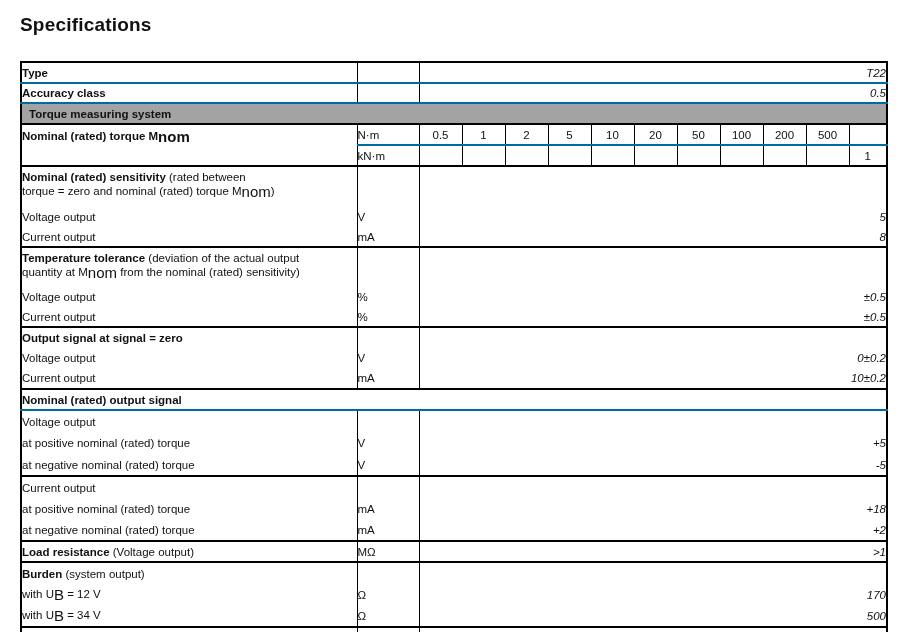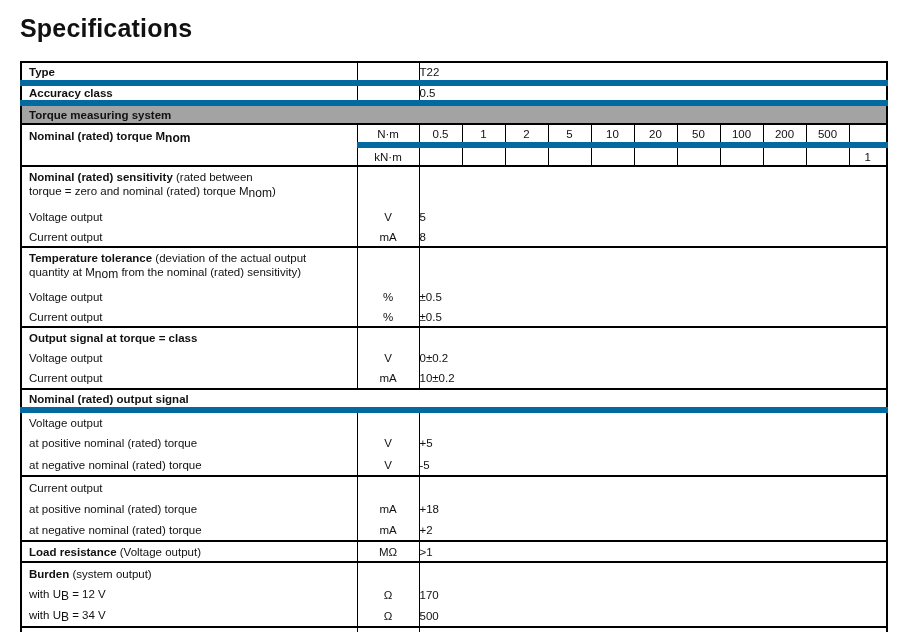--- a/index.html
+++ b/index.html
@@ -1,40 +1,40 @@
 <!DOCTYPE html>
 <html><head>
 <meta charset="utf-8">
 <style>
   html,body{margin:0;padding:0;}
   body{
     width:902px;height:632px;overflow:hidden;background:#ffffff;
     font-family:"Liberation Sans",sans-serif;color:#111111;position:relative;
   }
   .title{
-    position:absolute;top:14px;left:20px;font-size:25px;font-weight:bold;
+    position:absolute;top:14px;left:20px;font-size:19px;font-weight:bold;
     letter-spacing:0.2px;color:#111111;
   }
   table.spec{
     position:absolute;top:61px;left:20px;width:866px;
     border-collapse:collapse;table-layout:fixed;
     border:2px solid #000;
   }
   td{
     font-size:11.5px;line-height:14px;padding:0;vertical-align:middle;
     overflow:hidden;color:#111111;
   }
-  td.lab{padding-left:7px;text-align:left;}
-  td.unit{text-align:center;}
-  td.val{text-align:left;}
+  td.lab{text-align:left;}
+  td.unit{text-align:left;}
+  td.val{text-align:right;font-style:italic;}
   td.num{text-align:center;}
   .b{font-weight:bold;}
-  .sub{font-size:12px;vertical-align:-2px;}
+  .sub{font-size:15px;vertical-align:-2px;}
   .vl{border-left:1px solid #000;}
-  tr.bt1 > td{border-top:6px solid #0369a1;}
+  tr.bt1 > td{border-top:2px solid #0369a1;}
   tr.bt2 > td{border-top:2px solid #000;}
   tr.r20{height:20px;} tr.r21{height:21px;} tr.r22{height:22px;}
   tr.r40{height:40px;} tr.r41{height:41px;} tr.r24{height:24px;}
   td.hdr2{vertical-align:top;padding-top:3px;}
   td.topalign{vertical-align:top;padding-top:4px;}
   td.cliptop{vertical-align:top;padding-top:1px;}
   .hl{white-space:nowrap;}
   tr.section > td{
     background:#a3a3a3;font-weight:bold;padding-left:7px;text-align:left;
   }
@@ -143,21 +143,21 @@
     <td class="unit vl">%</td>
     <td class="val vl" colspan="11">±0.5</td>
   </tr>
   <tr class="r20">
     <td class="lab">Current output</td>
     <td class="unit vl">%</td>
     <td class="val vl" colspan="11">±0.5</td>
   </tr>
 
   <tr class="r21 bt2">
-    <td class="lab b">Output signal at torque = class</td>
+    <td class="lab b">Output signal at signal = zero</td>
     <td class="unit vl"></td>
     <td class="val vl" colspan="11"></td>
   </tr>
   <tr class="r20">
     <td class="lab">Voltage output</td>
     <td class="unit vl">V</td>
     <td class="val vl" colspan="11">0±0.2</td>
   </tr>
   <tr class="r21">
     <td class="lab">Current output</td>

